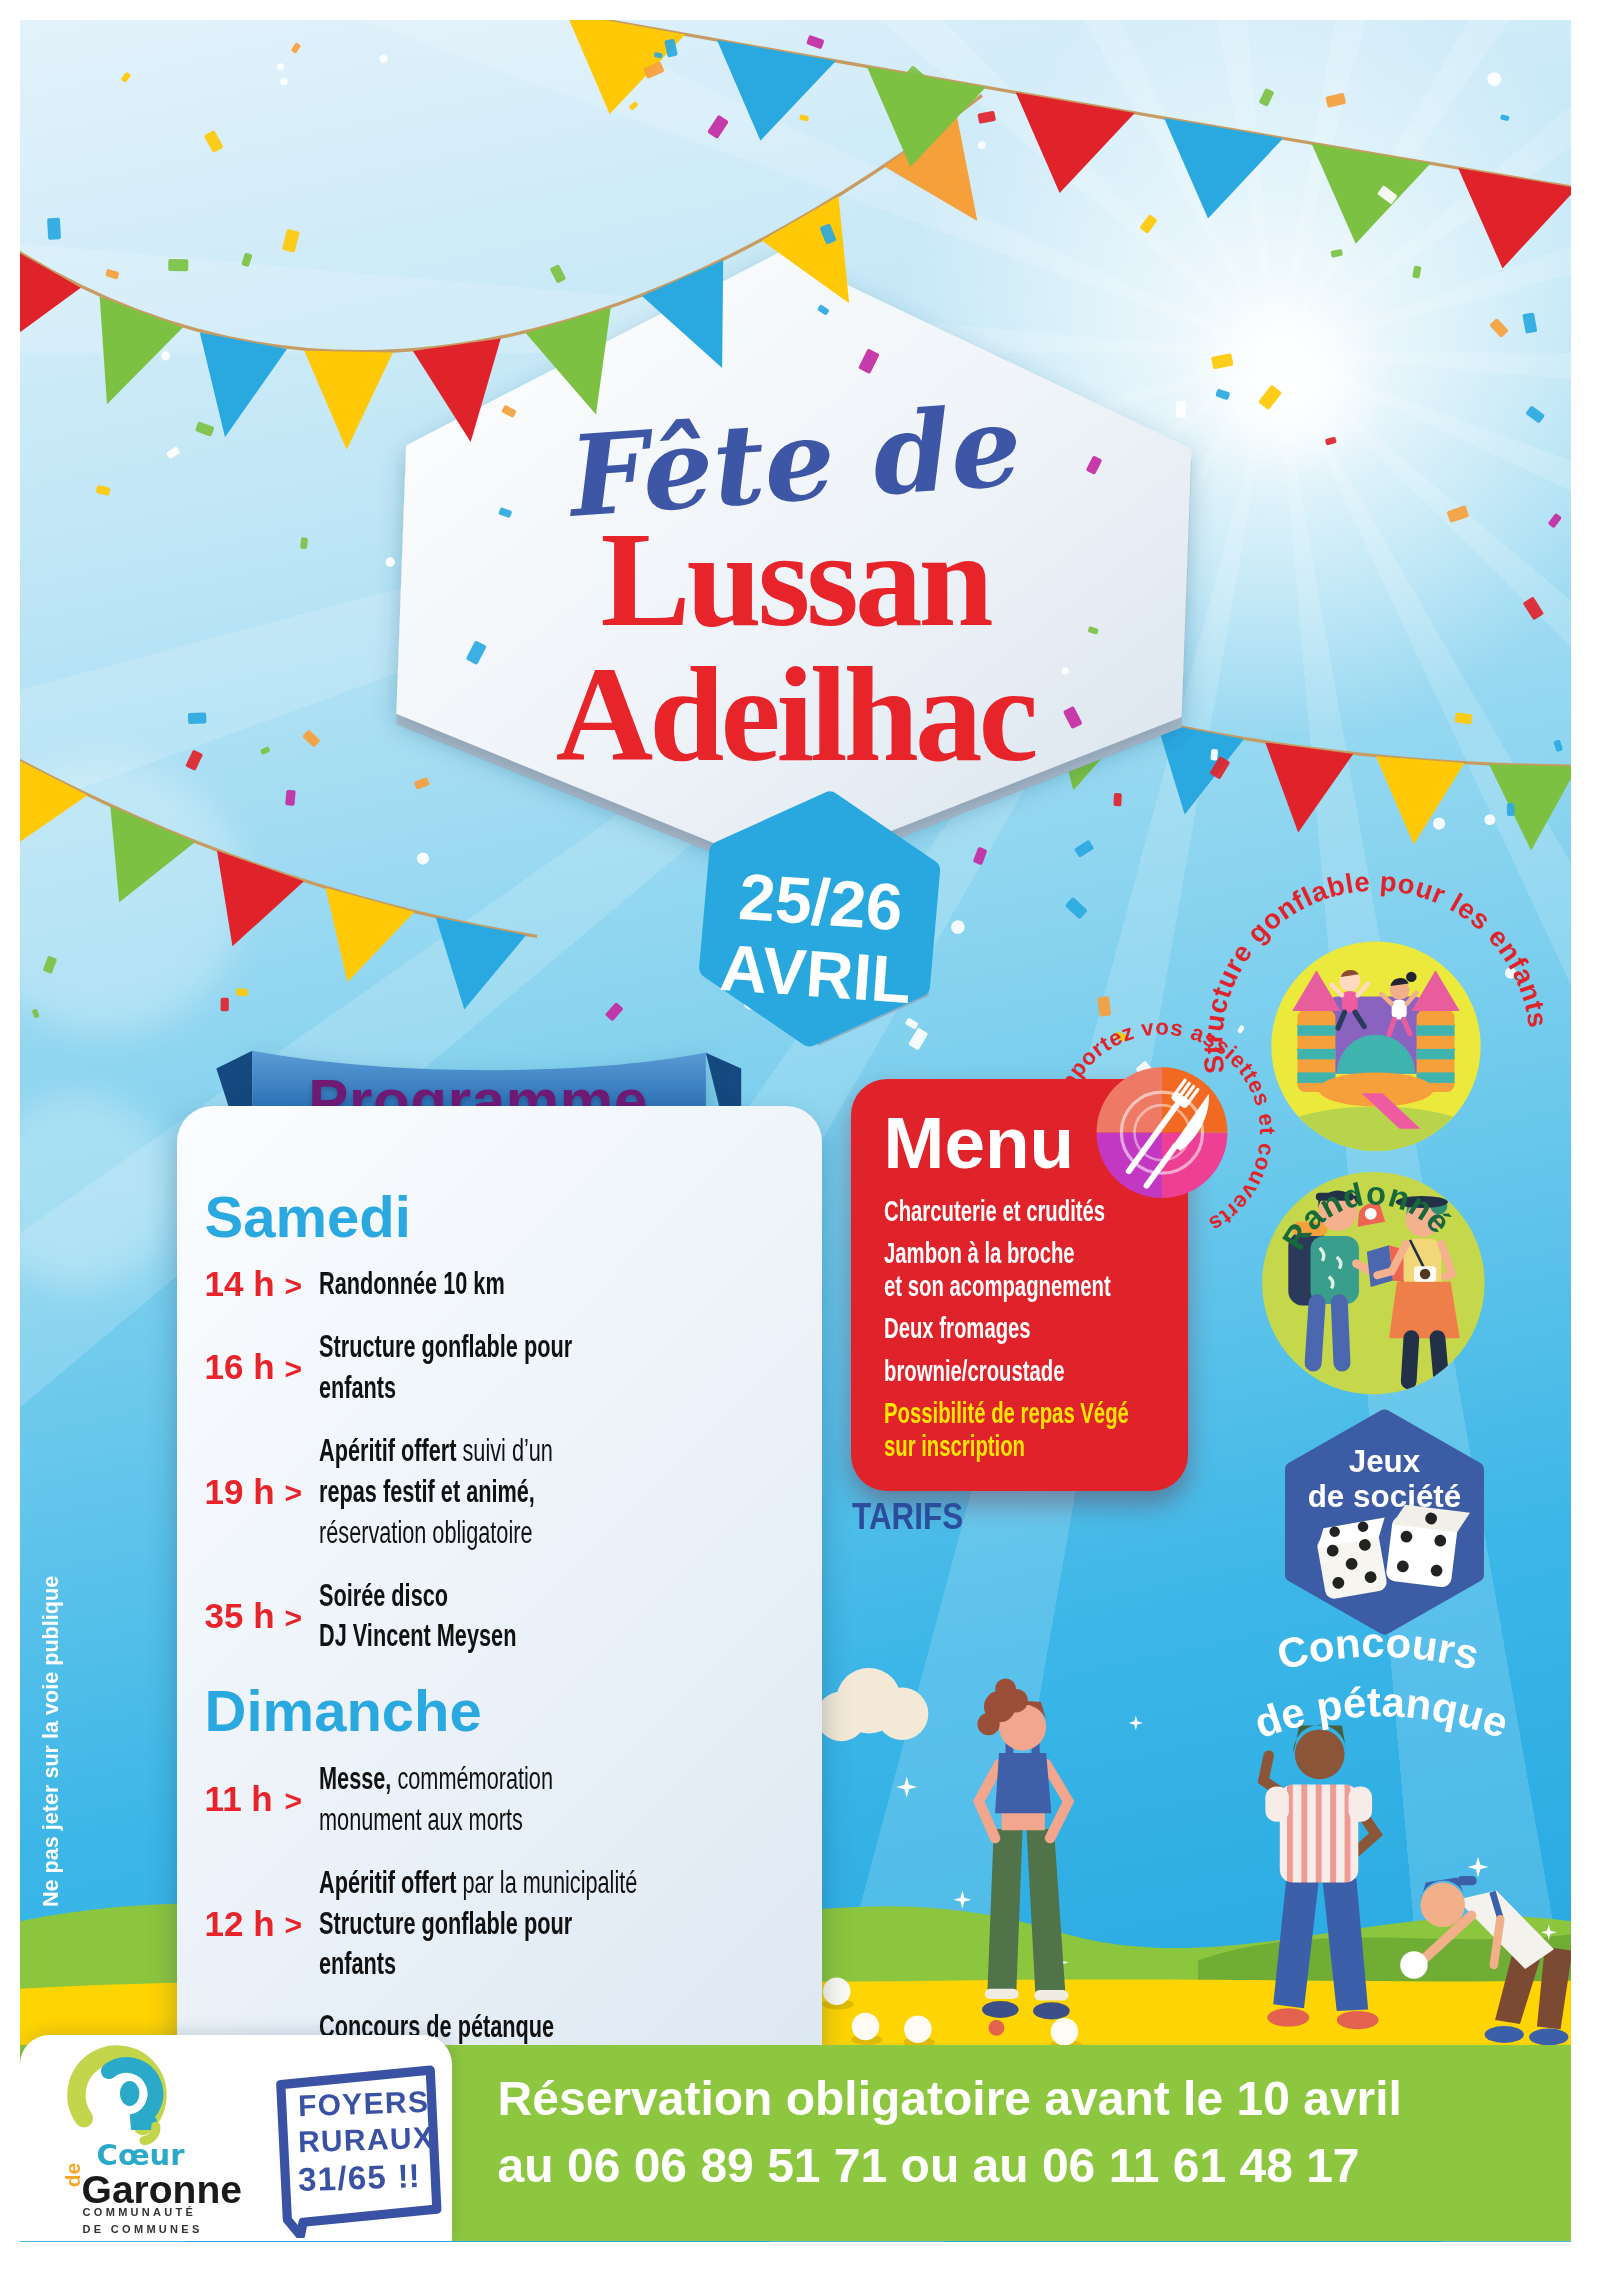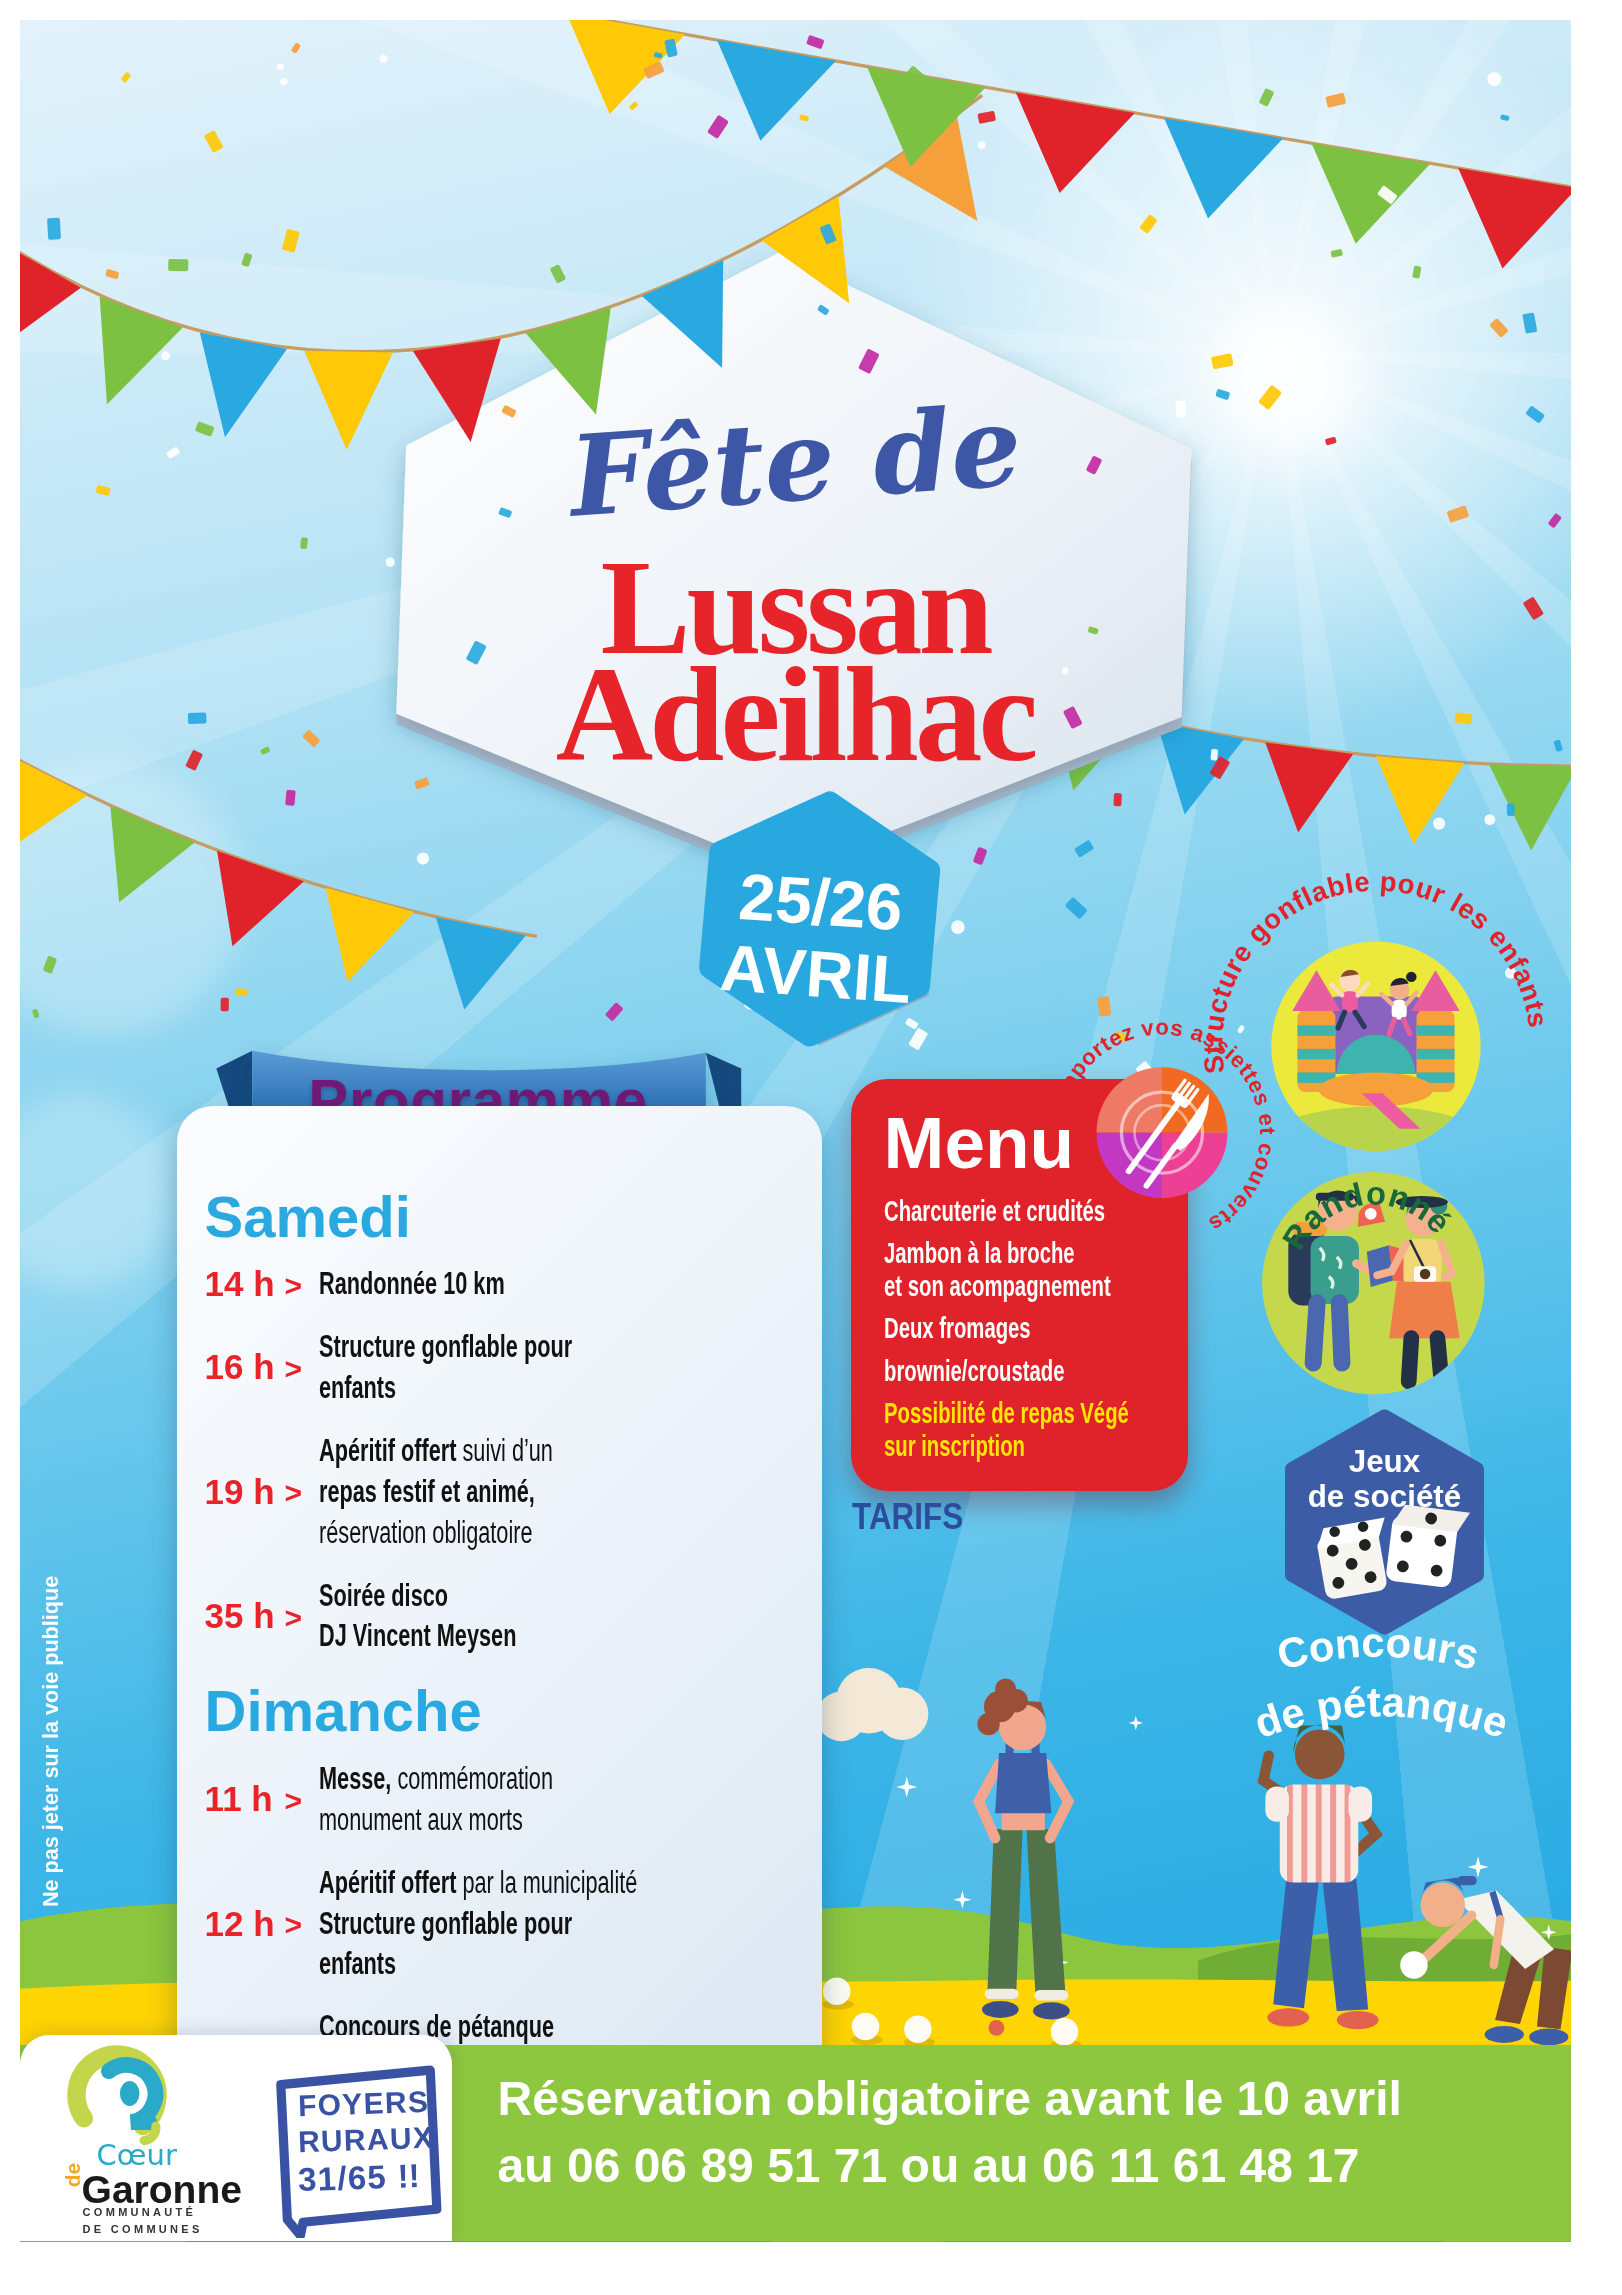--- a/index.html
+++ b/index.html
@@ -14,21 +14,21 @@
         rgba(255,255,255,.20) 0deg 5deg, rgba(255,255,255,0) 5deg 20deg);
         opacity:.8;pointer-events:none;}
   .bokeh{border-radius:50%;background:rgba(255,255,255,.28);filter:blur(17px);pointer-events:none;}
   svg.layer{position:absolute;left:0;top:0;width:1551px;height:2222px;overflow:visible;}
 
   
   .title-script{left:383px;top:386px;width:785px;text-align:center;font-family:"DejaVu Serif",serif;
     font-style:italic;font-weight:700;font-size:111px;color:#3d56a6;transform:rotate(-4deg);line-height:1;}
   .title-red{left:383px;width:785px;text-align:center;font-family:"Liberation Serif",serif;
     font-weight:700;font-size:135px;color:#e8242b;letter-spacing:-3.9px;line-height:1;}
-  .t1{top:520px;text-align:center;} .t2{top:627px;}
+  .t1{top:492px;text-align:center;} .t2{top:627px;}
 
   
   .ribbon-label{left:232px;top:1046px;width:453px;text-align:center;font-size:60px;font-weight:700;
     color:#701a75;letter-spacing:0.7px;text-shadow:0 2.6px 5.2px rgba(10,40,80,.35);}
 
   
   .prog-box{left:157px;top:1086px;width:645px;height:1047px;border-radius:36px;
     background:linear-gradient(135deg,#fbfdff 0%,#eaf1f8 55%,#dbe7f2 100%);
     box-shadow:0 14.4px 29px rgba(15,50,90,.30);padding:79px 36px 0 28px;box-sizing:border-box;}
   .day-name{font-size:58px;font-weight:700;color:#2aa9e1;line-height:1.1;margin-bottom:15.7px;}
@@ -58,21 +58,21 @@
     transform-origin:0 0;width:128%;}
 
   
   .footer-bar{left:0;top:2025px;width:1551px;height:196px;background:#8dc63f;}
   .footer-line{position:absolute;left:478px;width:1047px;font-size:48px;font-weight:700;color:#ffffff;}
   .fl1{top:26px;} .fl2{top:93px;}
 
   
   .logo-box{left:0;top:2015px;width:432px;height:206px;background:#ffffff;
     border-radius:29.4px 29.4px 0 0;box-shadow:0 -3.9px 15.7px rgba(20,50,90,.15);}
-  .cdg-coeur{left:77px;top:103px;font-size:29px;font-weight:400;color:#2aa9c9;font-family:"DejaVu Sans",sans-serif;}
+  .cdg-coeur{left:77px;top:103px;font-size:29px;font-weight:700;color:#2aa9c9;font-family:"DejaVu Sans",sans-serif;}
   .cdg-de{left:41px;top:128px;font-size:21px;font-weight:700;color:#f5a623;transform:rotate(-90deg);}
   .cdg-garonne{left:62px;top:133px;font-size:39px;font-weight:700;color:#1a1a1a;}
   .cdg-sub{left:63px;font-size:11px;font-weight:700;color:#333333;letter-spacing:3.3px;}
   .cs1{top:171px;} .cs2{top:188px;}
   .fr-text{font-weight:700;color:#3a52a4;letter-spacing:1.3px;transform:rotate(-2deg);}
   .fr1{left:278px;top:52px;font-size:30px;}
   .fr2{left:278px;top:88px;font-size:30px;}
   .fr3{left:278px;top:124px;font-size:33px;}
 
   .edge-note{left:18.3px;top:1538px;height:366px;width:39px;writing-mode:vertical-rl;

